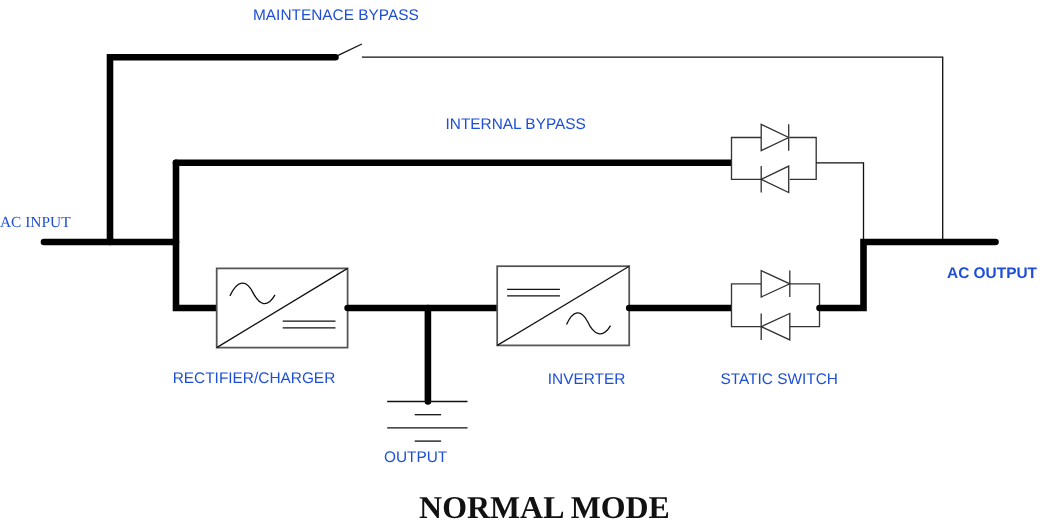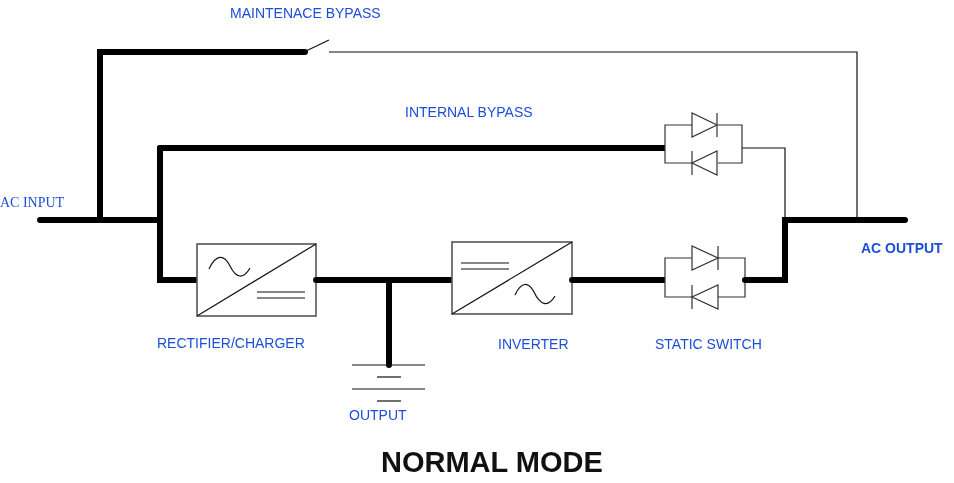--- a/index.html
+++ b/index.html
@@ -1,19 +1,19 @@
 <!DOCTYPE html>
 <html><head>
 <meta charset="utf-8">
 <style>
   html, body { margin: 0; padding: 0; background: #ffffff; }
   body { width: 954px; height: 483px; position: relative; overflow: hidden; font-family: "Liberation Sans", sans-serif; }
   svg { position: absolute; left: 0; top: 0; }
   .lbl { position: absolute; font-size: 14px; color: #1d4ed8; white-space: nowrap; line-height: 1; }
-  .title { position: absolute; font-size: 29px; font-weight: bold; color: #111; white-space: nowrap; line-height: 1; }
+  .title { position: absolute; font-size: 29px; font-weight: bold; color: #111; white-space: nowrap; line-height: 1; font-family: Liberation Serif, serif; }
   .thick { stroke: #000; stroke-width: 6; fill: none; stroke-linecap: round; stroke-linejoin: miter; }
   .thin { stroke: #111; stroke-width: 1.2; fill: none; }
   .box { stroke: #555; stroke-width: 1.6; fill: #fff; }
   .comp { stroke: #333; stroke-width: 1.2; fill: #fff; }
 </style>
 </head>
 <body>
 
 <svg width="954" height="483" viewBox="0 0 954 483">
 

